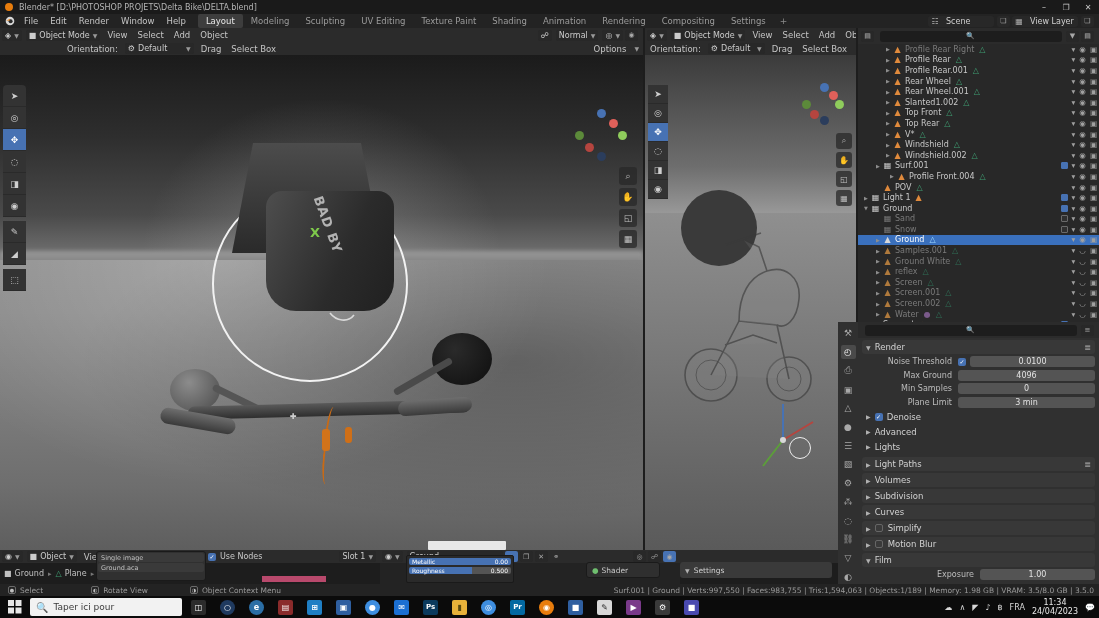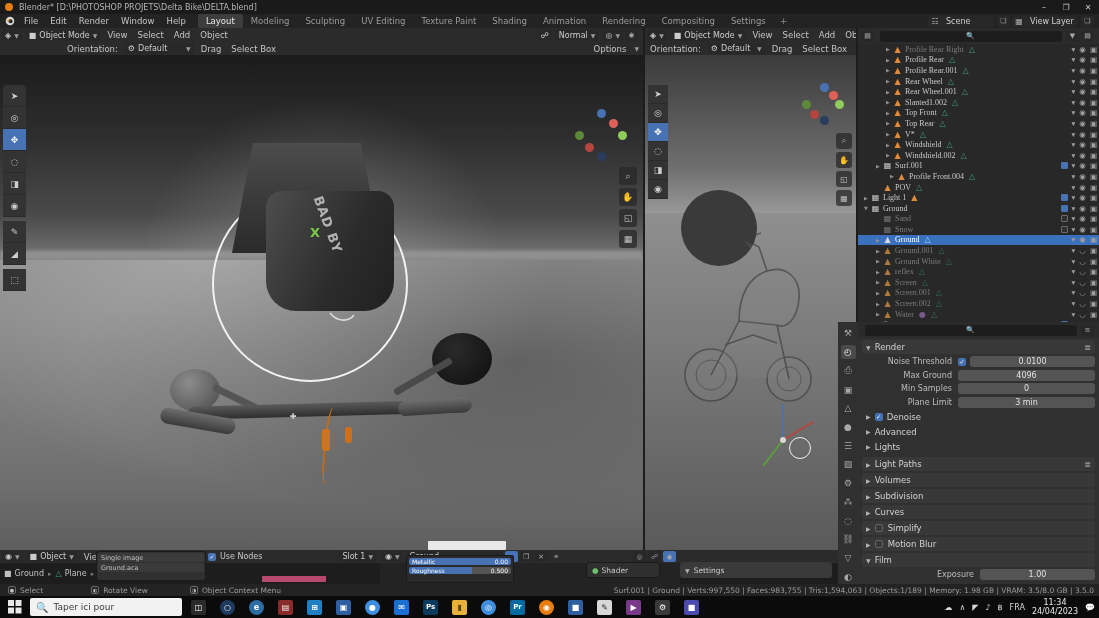--- a/index.html
+++ b/index.html
@@ -148,21 +148,21 @@
   .out-hdr { height:16px; background:#2b2b2b; display:flex; align-items:center; padding:0 3px; }
   .out-search { flex:1; height:11px; background:#1d1d1d; border-radius:3px; margin:0 4px;
     display:flex; align-items:center; justify-content:center; }
   .out-body { position:absolute; left:0; top:16px; width:241px; height:278px; overflow:hidden; }
   .out-row { display:flex; align-items:center; height:10.6px; padding-left:2px; font-size:8px;
     color:#c8c8c8; white-space:nowrap; position:relative; }
   .out-row.sel { background:#3a70bd; color:#fff; }
   .out-row.dim { color:#7a7a7a; }
   .out-disc { width:8px; text-align:center; font-size:5px; color:#8d8d8d; }
   .out-ico { width:11px; text-align:center; font-size:8px; }
-  .out-name { padding-left:2px;font-family:Liberation Serif, serif; }
+  .out-name { padding-left:2px; }
   .out-mesh { margin-left:5px; font-size:8px; color:#3f9e72; }
   .out-right { position:absolute; right:2px; top:0; height:10.6px; display:flex;
     align-items:center; gap:4px; }
   .out-right span { font-size:7.5px; color:#a0a0a0; }
   .out-cb { width:7px; height:7px; border:1px solid #6a6a6a; border-radius:1px; background:#2f2f2f; }
   .out-cb.on { background:#4772b3; border-color:#4772b3; }
 
   
   .props { position:absolute; left:858px; top:322px; width:241px; height:262px; background:#303030; }
   .props-hdr { height:16px; background:#2b2b2b; display:flex; align-items:center; padding:0 3px; }
@@ -700,21 +700,21 @@
         <span class="out-mesh" style="color:#9fd8ff">△</span>
         <span class="out-right">
           <span>▾</span>
           <span>◉</span>
           <span>▣</span>
         </span>
       </div>
       <div class="out-row dim" style="padding-left:16px">
         <span class="out-disc">▶</span>
         <span class="out-ico" style="color:#b07a3c">▲</span>
-        <span class="out-name">Ground.001</span>
+        <span class="out-name">Samples.001</span>
         <span class="out-mesh" style="color:#2f6f56">△</span>
         <span class="out-right">
           <span>▾</span>
           <span>◡</span>
           <span>▣</span>
         </span>
       </div>
       <div class="out-row dim" style="padding-left:16px">
         <span class="out-disc">▶</span>
         <span class="out-ico" style="color:#b07a3c">▲</span>

